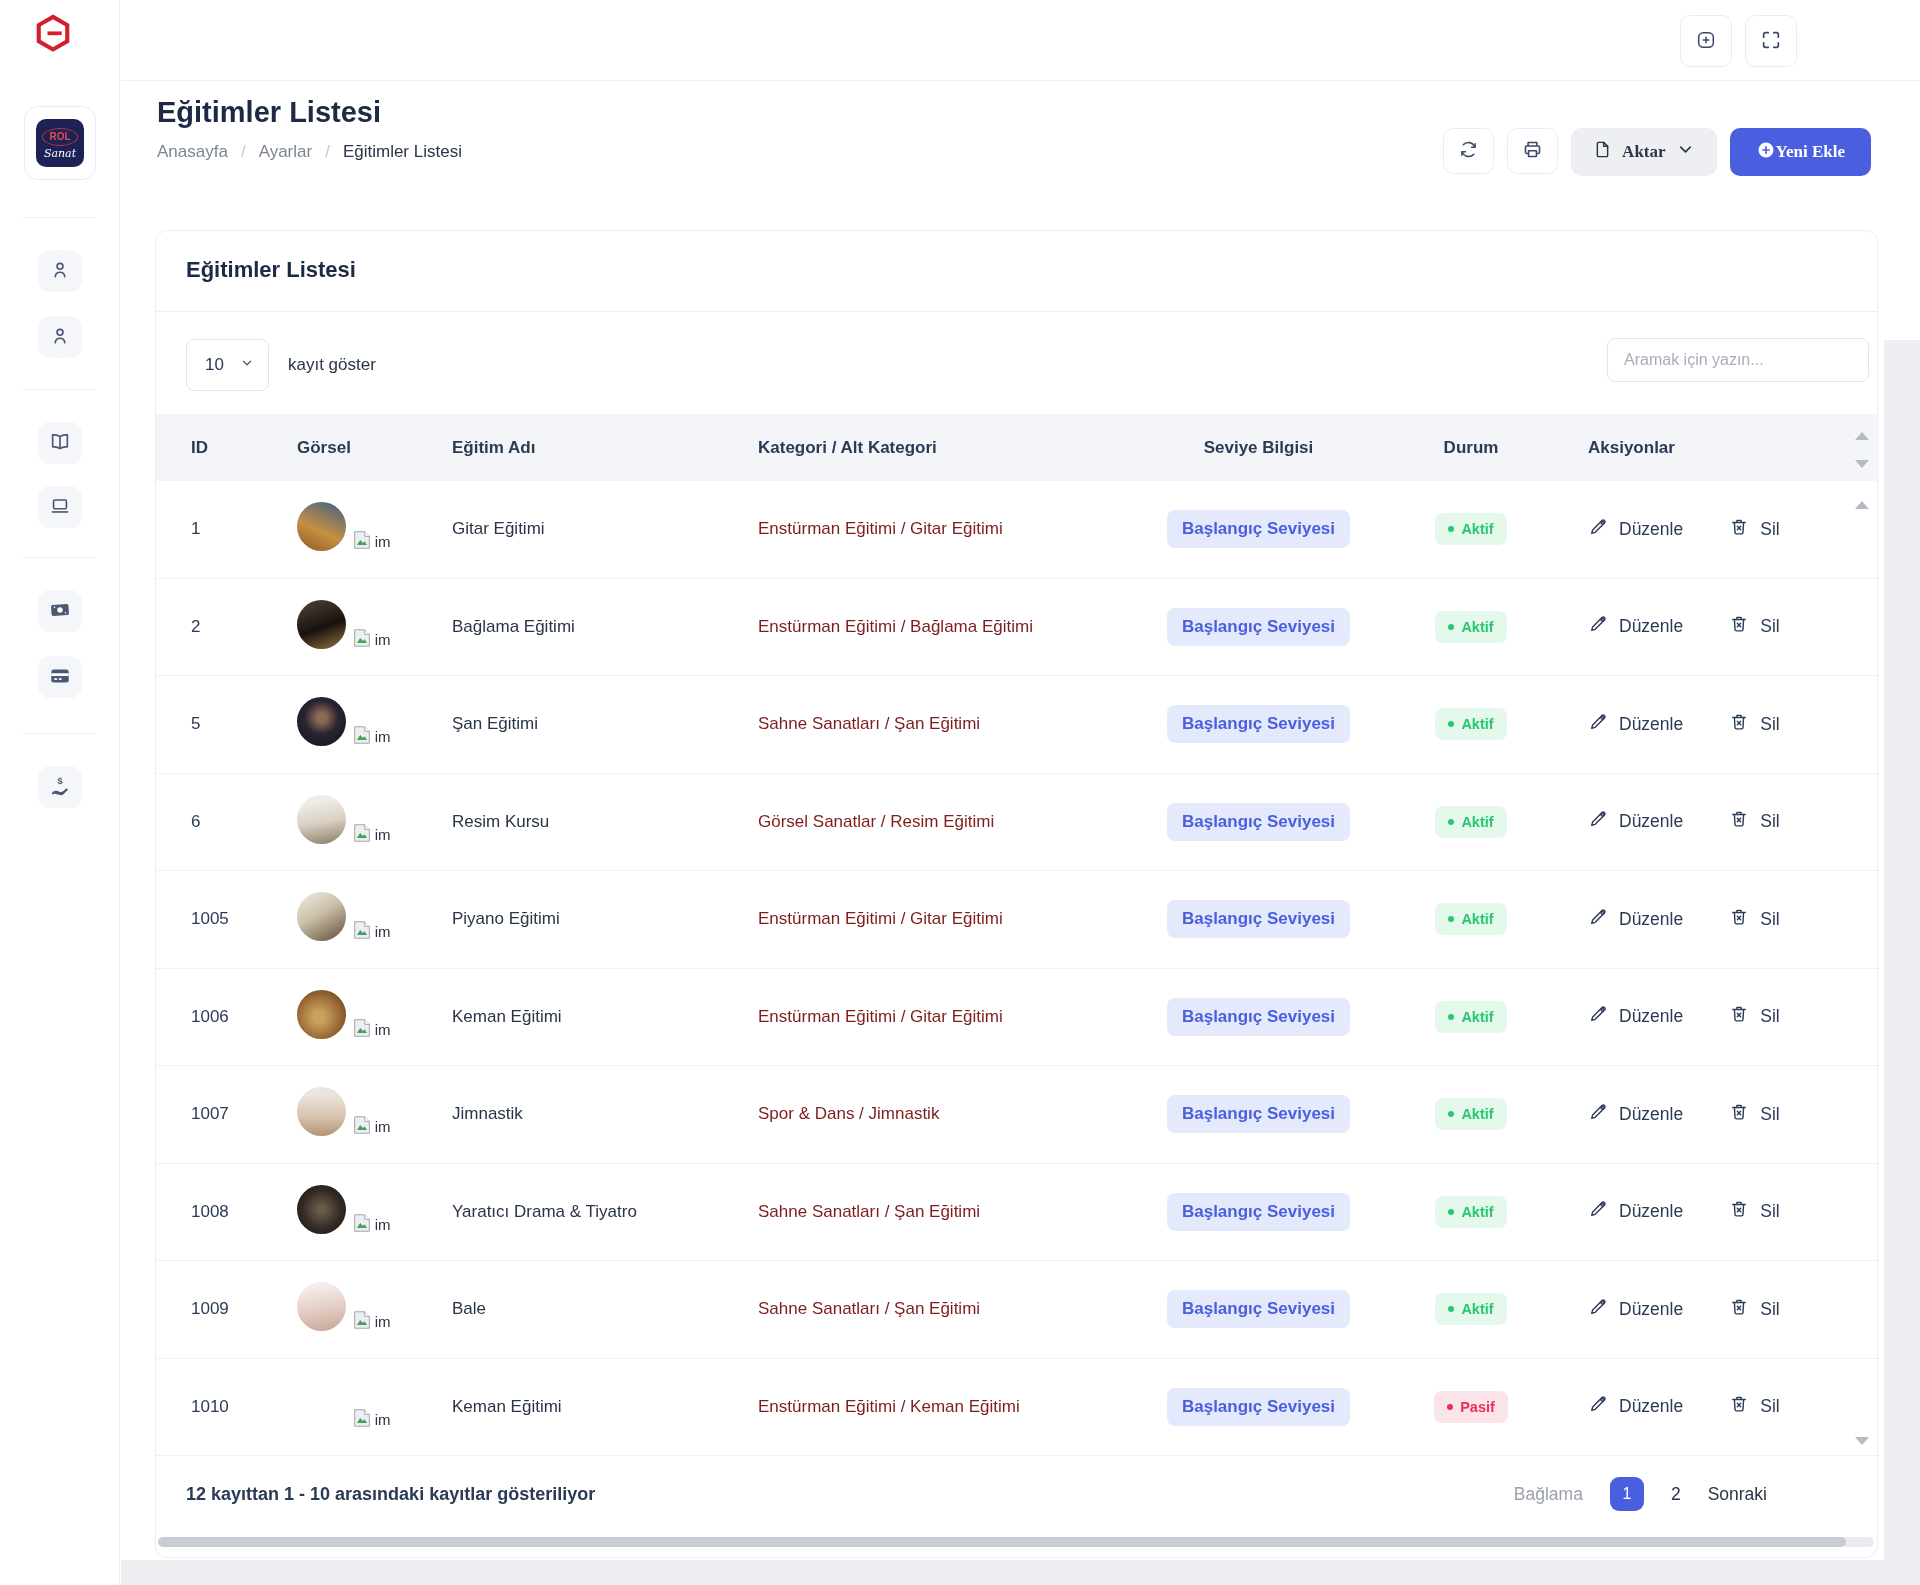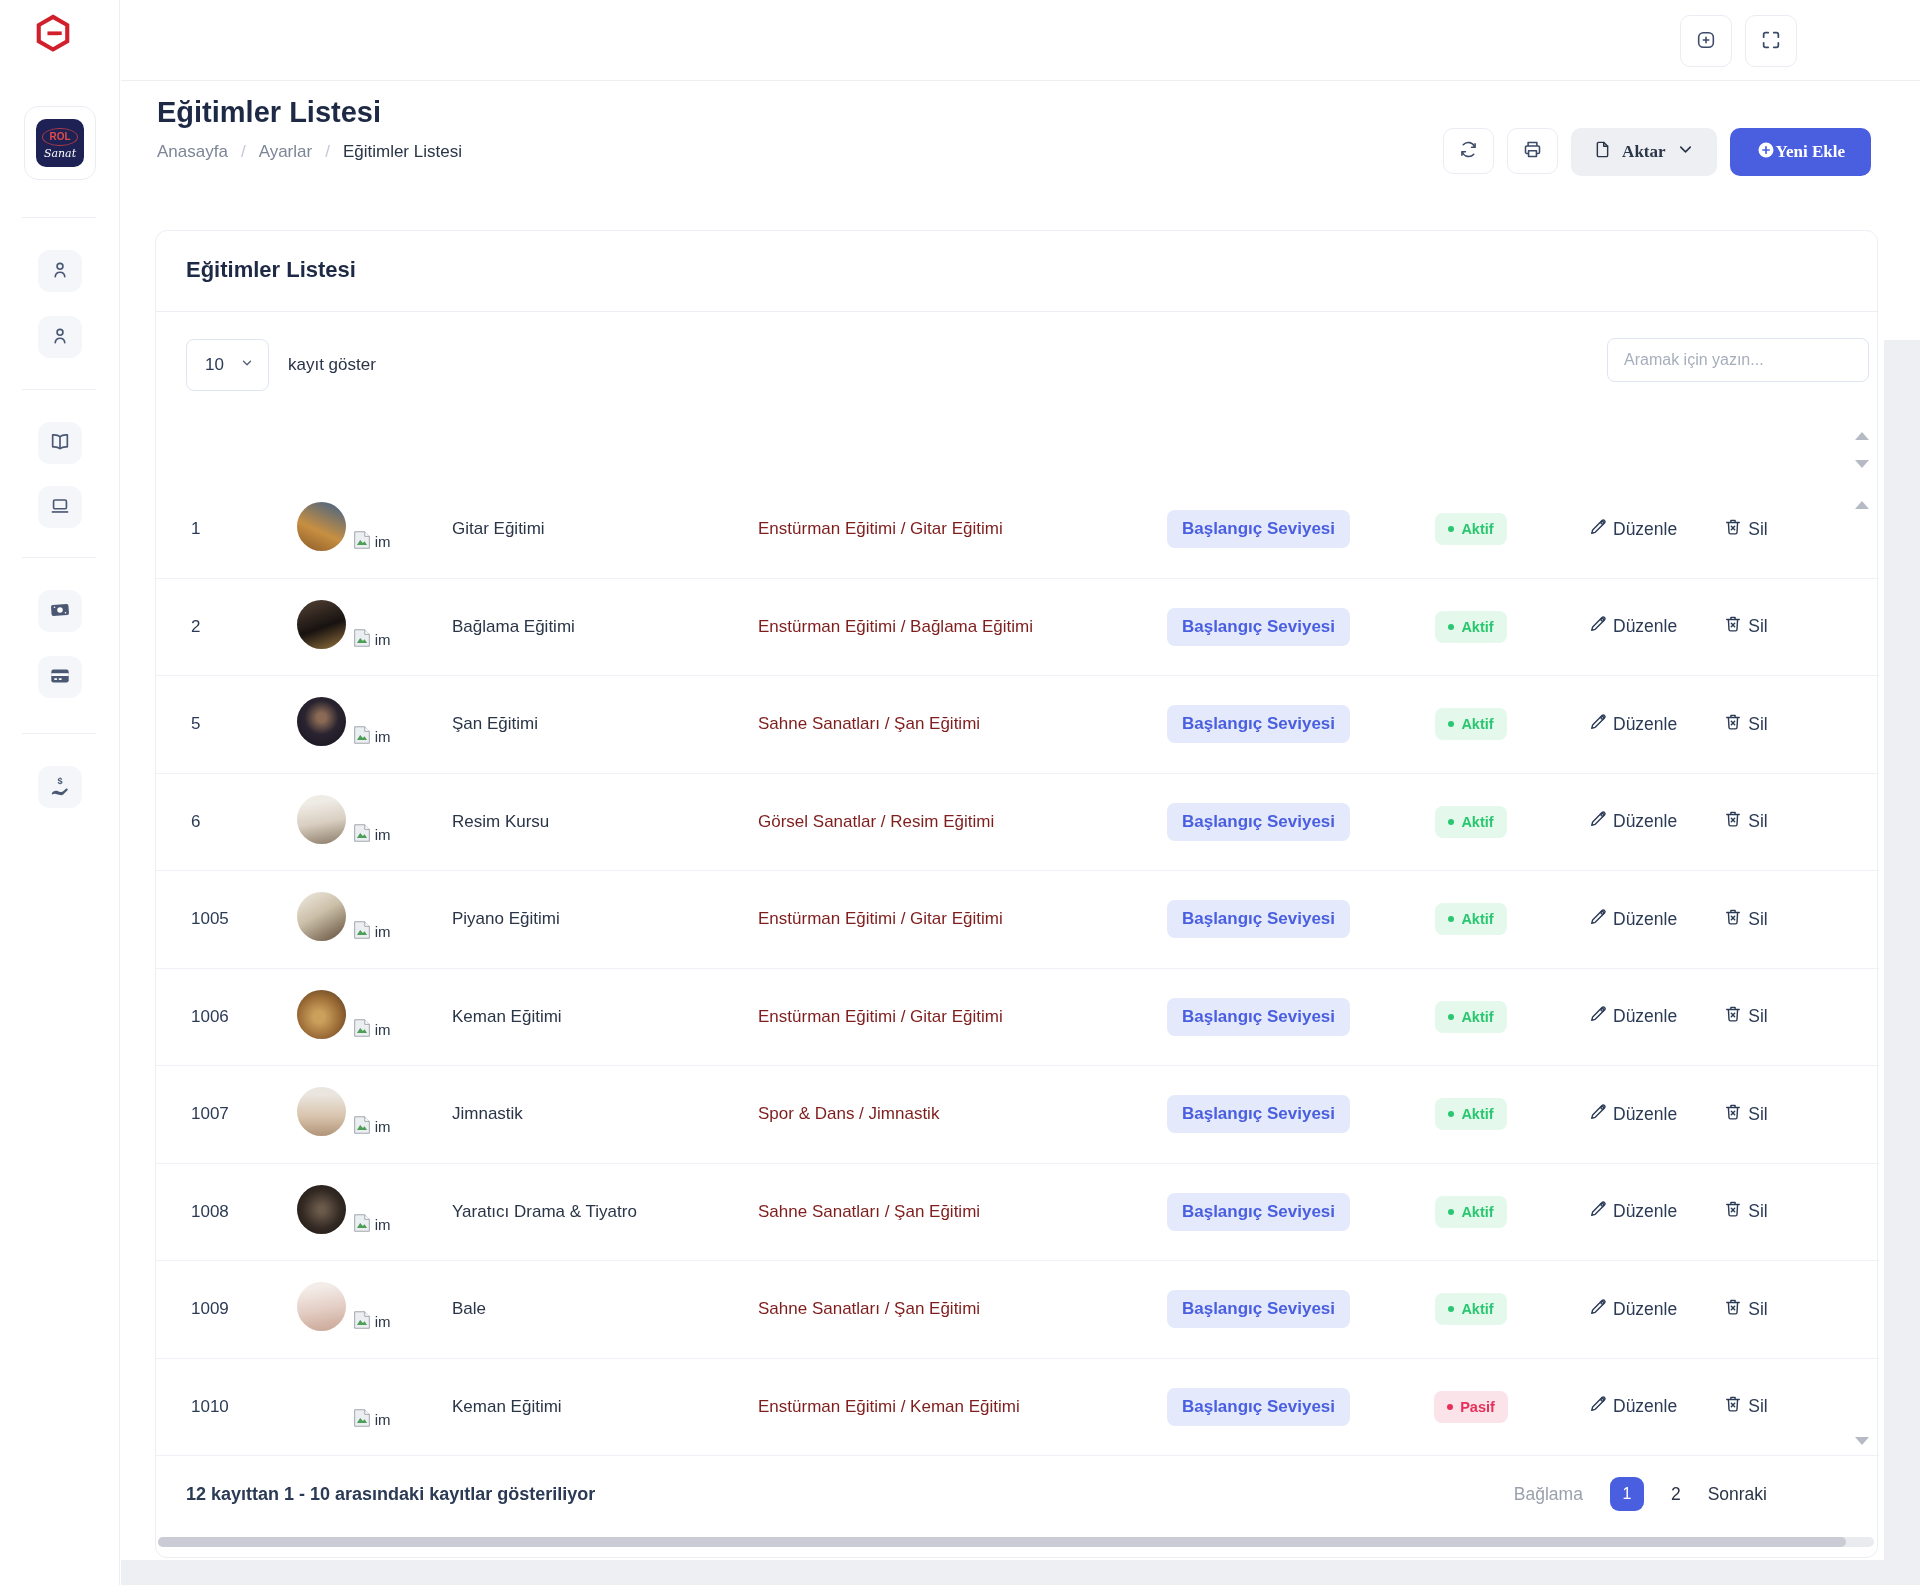--- a/index.html
+++ b/index.html
@@ -69,21 +69,21 @@
   .c-name{color:#2a3547;}
   .c-cat{color:#7f1d1d;}
   .avatar{width:49px;height:49px;border-radius:50%;display:inline-block;}
   .broken{display:inline-flex;align-items:center;gap:2px;width:52px;overflow:hidden;font-size:15px;color:#2a3547;}
   .badge-level{background:#e4e9fc;color:#4a5fe0;font-size:17px;font-weight:700;padding:9px 15px;border-radius:8px;white-space:nowrap;}
   .badge-status{font-size:14.5px;font-weight:700;padding:8px 13px;border-radius:8px;display:inline-flex;align-items:center;gap:7px;white-space:nowrap;}
   .badge-status::before{content:"";width:6px;height:6px;border-radius:50%;background:currentColor;}
   .badge-status.active{background:#e4f8ec;color:#29c76f;}
   .badge-status.passive{background:#fbe3ea;color:#e73059;}
   .c-actions{display:flex;gap:46px;}
-  .act{display:flex;align-items:center;gap:5px;font-size:17.5px;color:#2b3a55;}
+  .act{display:flex;align-items:center;gap:11px;font-size:17.5px;color:#2b3a55;}
   .act svg{width:20px;height:20px;}
 
   
   .tfoot-info{position:absolute;left:30px;top:1253px;font-size:18px;font-weight:700;color:#2b3a55;}
   .pagination{position:absolute;right:110px;top:1246px;display:flex;align-items:center;gap:27px;font-size:17.5px;}
   .pg-prev{color:#9aa1ad;}
   .pg-num{color:#2a3547;}
   .pg-active{width:34px;height:34px;border-radius:9px;background:#4a5fe0;color:#fff;font-size:16px;display:flex;align-items:center;justify-content:center;}
   .pg-next{color:#2a3547;}
   .hscroll{position:absolute;left:2px;top:1306px;width:1716px;height:10px;background:#e9ebef;border-radius:5px;}
@@ -238,20 +238,29 @@
 
   <div class="psize">
     <span>10</span>
     <span><svg viewBox="0 0 24 24" fill="none" stroke="currentColor" stroke-width="2.4" stroke-linecap="round" stroke-linejoin="round">
           <path d="m6 9 6 6 6-6"></path>
         </svg></span>
   </div>
   <span class="psize-label">kayıt göster</span>
   <input class="tsearch" type="text" placeholder="Aramak için yazın..." style="">
 
+  <div class="thead">
+    <div class="pad-id">ID</div>
+    <div class="pad-img">Görsel</div>
+    <div class="pad-name">Eğitim Adı</div>
+    <div class="pad-cat">Kategori / Alt Kategori</div>
+    <div class="cell-center">Seviye Bilgisi</div>
+    <div class="cell-center">Durum</div>
+    <div class="pad-act">Aksiyonlar</div>
+  </div>
 
   <div class="tbody">
   <div class="trow">
     <div class="pad-id">1</div>
     <div class="pad-img">
       <span class="avatar" style="background: linear-gradient(205deg, rgb(88, 105, 123) 12%, rgb(199, 143, 65) 58%, rgb(138, 90, 40) 100%);"></span>
       <span class="broken" hidden="">
         <span><svg width="22" height="22" viewBox="0 0 24 24">
                 <path d="M4 3h11l5 5v13H4z" fill="#eceff2" stroke="#9aa0a6"></path>
                 <path d="M15 3v5h5" fill="#fff" stroke="#9aa0a6"></path>

